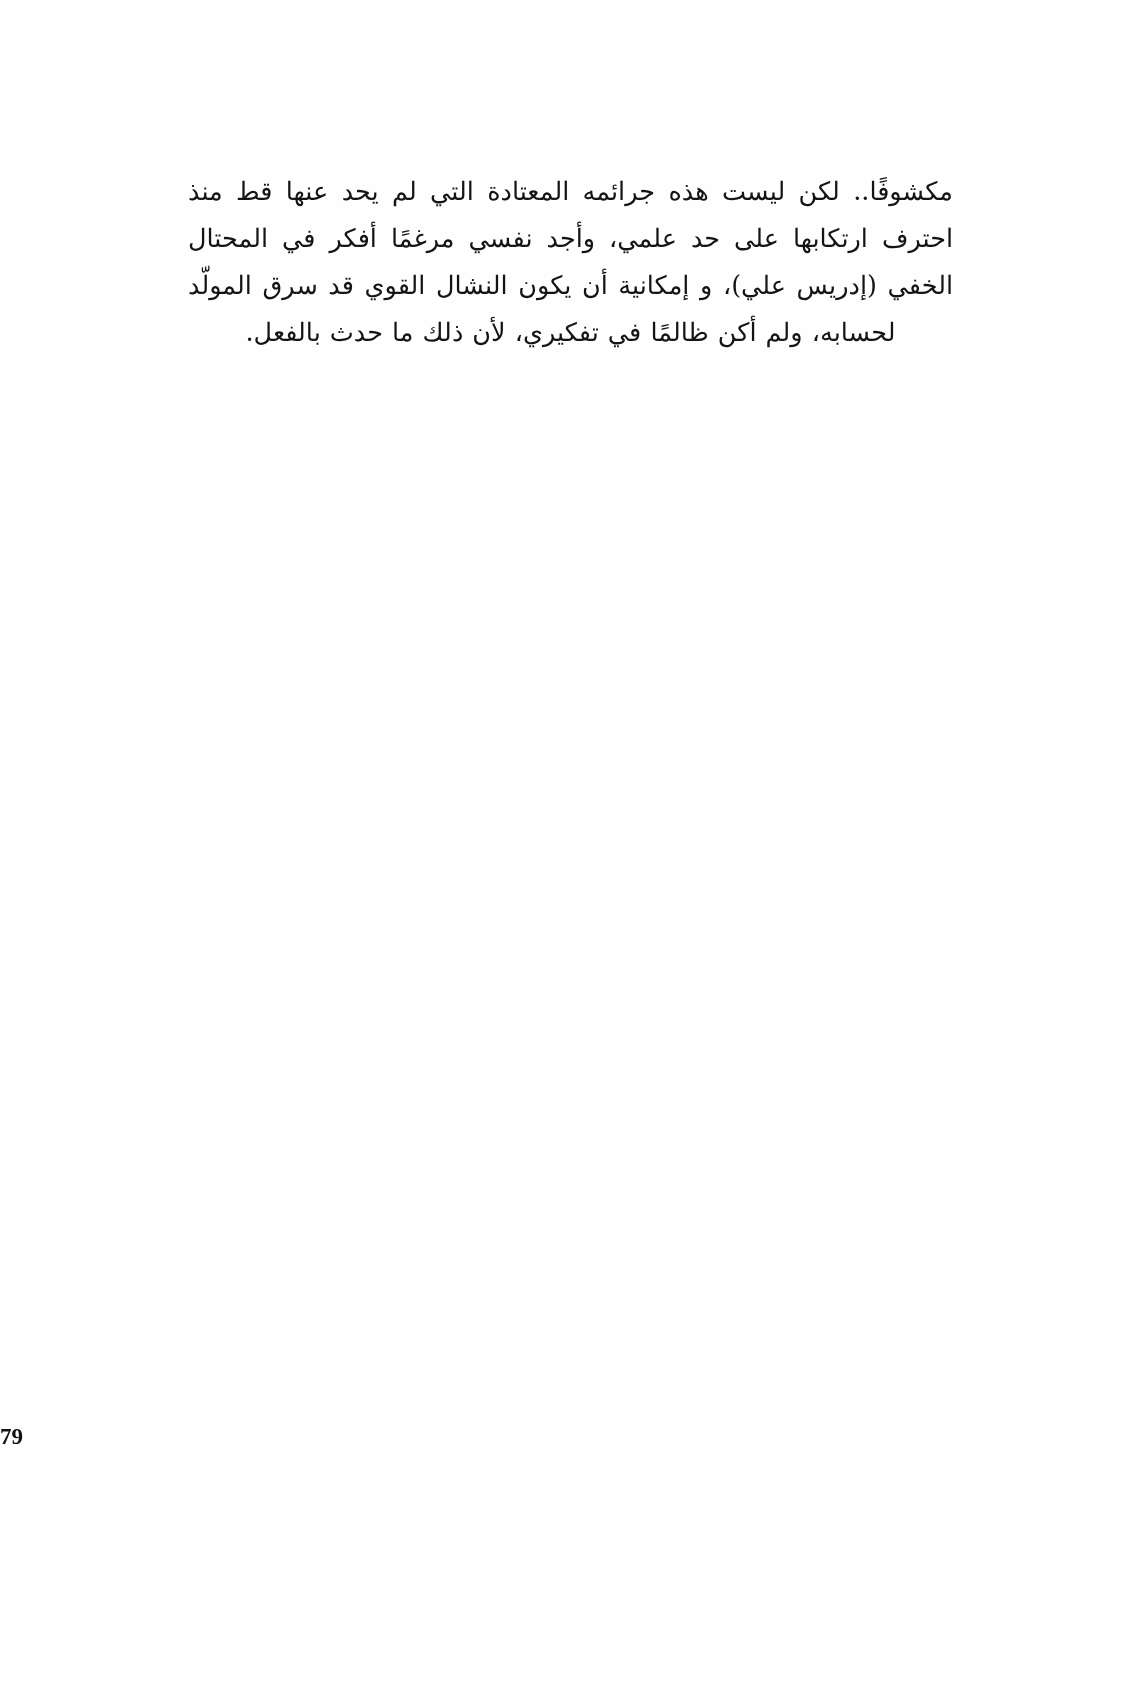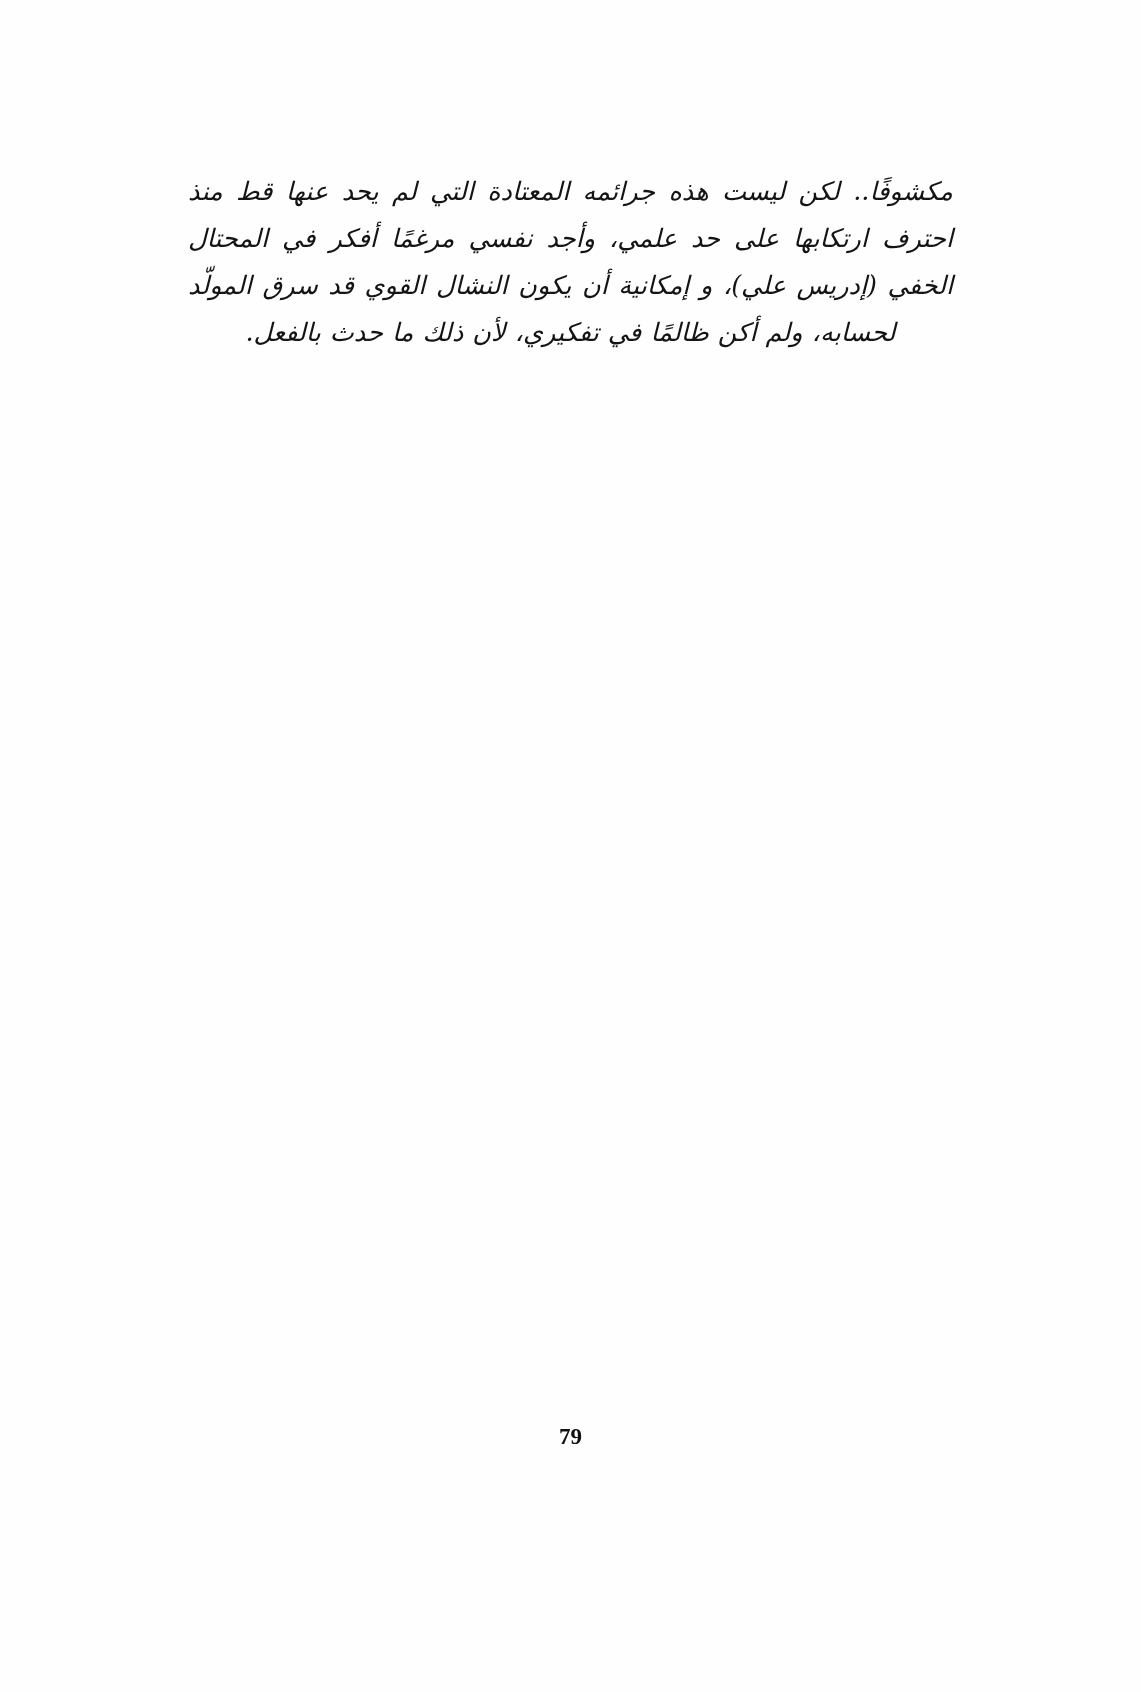--- a/index.html
+++ b/index.html
@@ -35,29 +35,28 @@
   .body-paragraph {
     margin: 0;
     font-size: 25.5px;
     line-height: 47px;
     letter-spacing: 0px;
     word-spacing: 1px;
     color: #141414;
     direction: rtl;
     text-align: justify;
     font-family: "DejaVu Serif", "Liberation Serif", serif;
-    font-style: italic;
   }
 
   .page-number {
     position: absolute;
     top: 1424px;
     left: 0;
     right: 0;
-    text-align: center;
+    text-align: left;
     font-size: 23px;
     font-weight: bold;
     color: #111111;
     font-family: "Liberation Serif", "DejaVu Serif", serif;
     direction: ltr;
   }
 </style>
 </head>
 <body>
 

